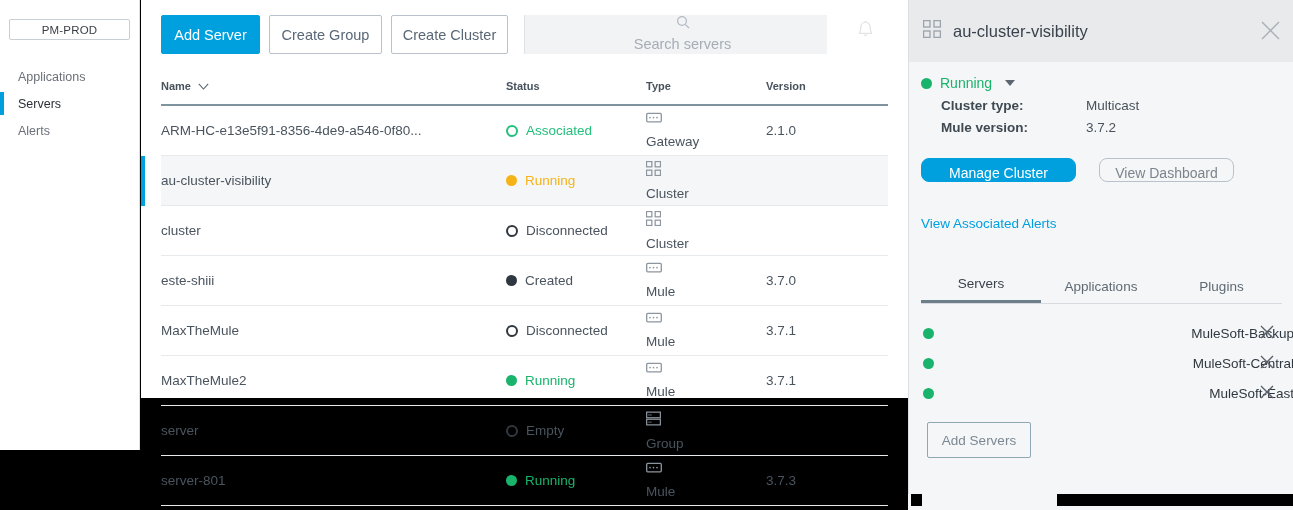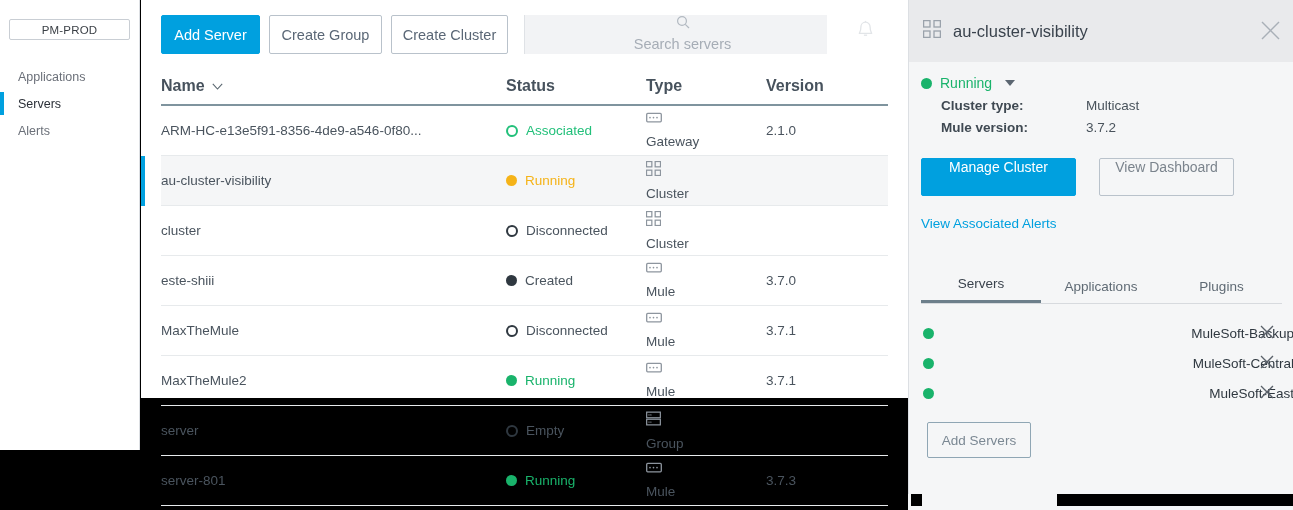--- a/index.html
+++ b/index.html
@@ -59,21 +59,21 @@
   .searchbox .ph { font-size: 14.5px; color: #a6adb6; }
   .bell { position: absolute; left: 715px; top: 20px; cursor: pointer; }
 
   
   .table { position: absolute; left: 0; top: 68px; width: 767px; }
   .thead {
     position: relative; height: 38px; display: flex; align-items: center;
     border-bottom: 2px solid #7f949e;
     margin: 0 20px; width: 727px;
   }
-  .th { font-size: 16px; font-weight: bold; color: #47525d; }
+  .th { font-size: 11px; font-weight: bold; color: #47525d; }
   .col-name { width: 345px; display: flex; align-items: center; gap: 7px; }
   .col-status { width: 140px; }
   .col-type { width: 120px; }
   .col-version { width: 110px; }
   .tbody { }
   .trow {
     position: relative; height: 50px; display: flex; align-items: center;
     margin: 0 20px; width: 727px;
     border-bottom: 1px solid #e7eaec;
     font-size: 13.5px; color: #4a545e; cursor: pointer;
@@ -119,22 +119,22 @@
     width: 0; height: 0; margin-left: 5px;
     border-left: 5px solid transparent; border-right: 5px solid transparent;
     border-top: 6px solid #5b6671; cursor: pointer;
   }
   .kv { display: flex; padding: 7px 0 0 32px; font-size: 13.5px; }
   .kv .k { width: 145px; font-weight: bold; color: #3f4952; }
   .kv .v { color: #49535c; }
 
   .panel-btns { position: relative; margin: 23px 0 0 12px; height: 38px; }
   .pbtn {
-    position: absolute; top: 0; height: 38px; border-radius: 2px;
-    display: flex; align-items: flex-start; justify-content: center;
+    position: absolute; top: 0; height: 24px; border-radius: 8px;
+    display: flex; align-items: flex-end; justify-content: center;
     font-size: 14px; cursor: pointer; white-space: nowrap;
   }
   #btn-manage-cluster { left: 0; width: 155px; background: #00a0df; color: #fff; border: 1px solid #00a0df; }
   #btn-view-dashboard { left: 178px; width: 135px; background: #f5f6f7; color: #7b848d; border: 1px solid #b9c2cb; }
 
   .link-alerts {
     margin: 20px 0 0 12px; font-size: 13.5px; color: #00a0df; cursor: pointer;
   }
 
   .tabs {

